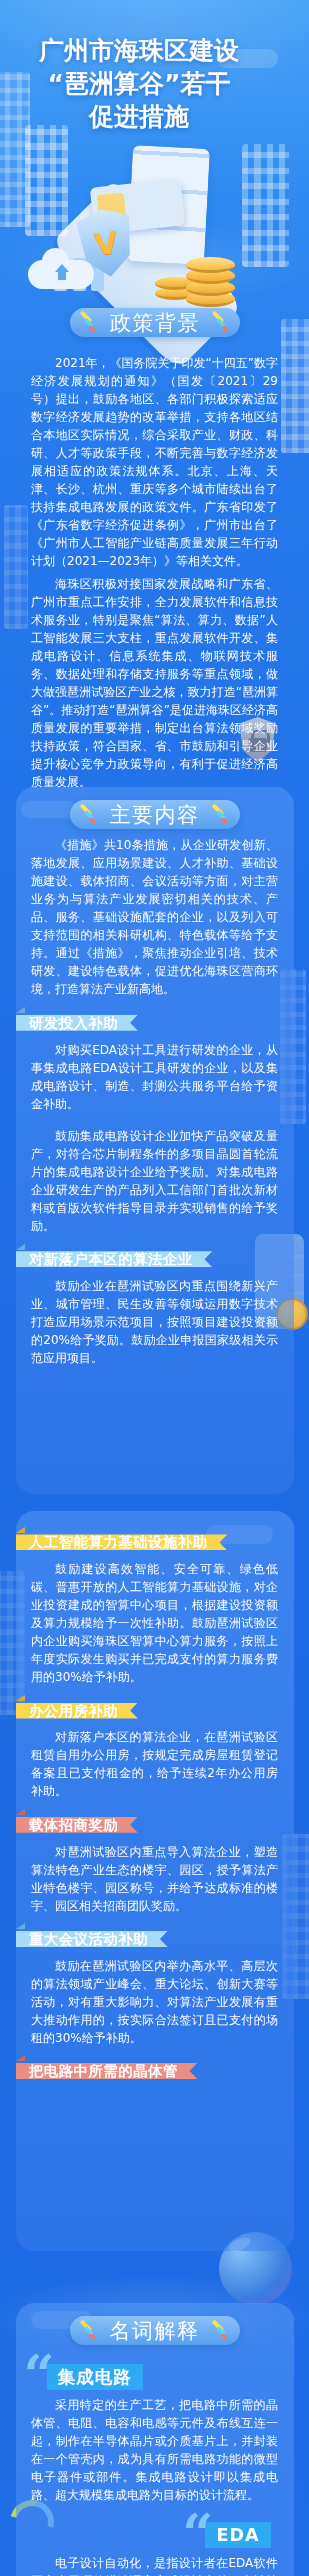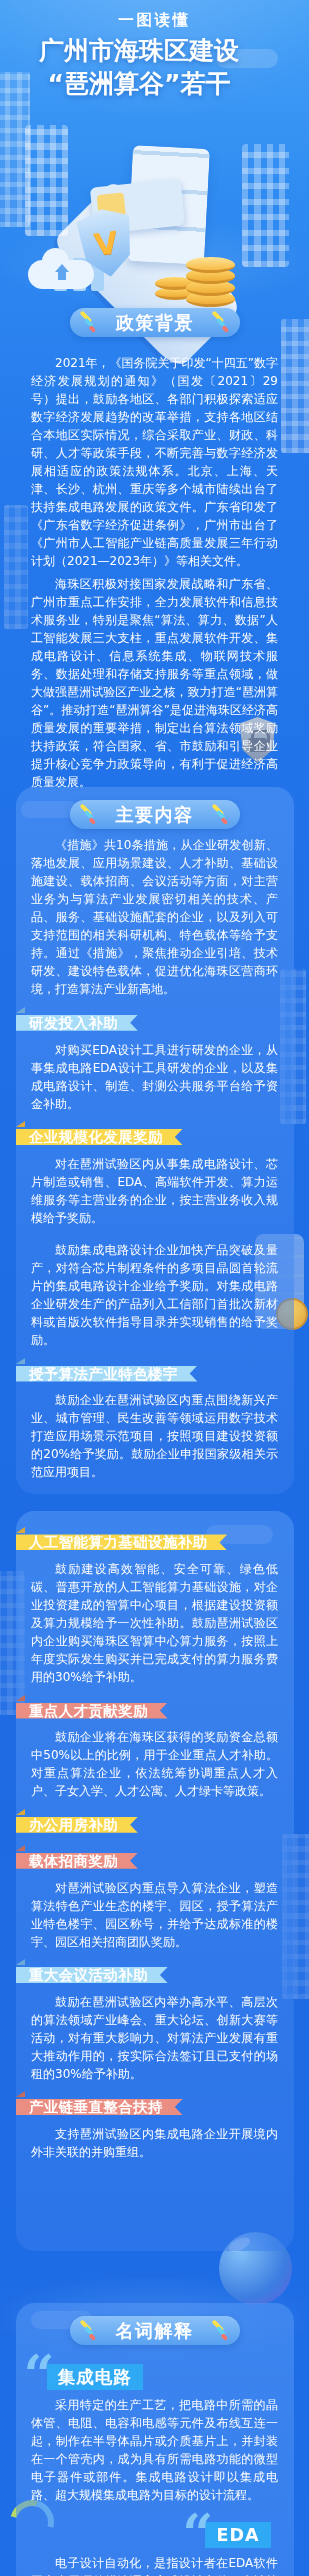--- a/index.html
+++ b/index.html
@@ -92,21 +92,21 @@
   .kicker { top:10.3px; left:0; width:309px; text-align:center; color:#fff;
     font-size:15.5px; font-weight:700; letter-spacing:2.6px; }
   .title { top:34px; left:0; width:278px; text-align:center; color:#fff; font-weight:800;
     font-size:25px; line-height:1.32; text-shadow:0 1.5px 5.2px rgba(18,78,172,.5); }
 
   .pill { height:29px; width:170px; left:70px;
     background:linear-gradient(180deg,#8ac1f8,#58a0f1); border-radius:15.5px;
     display:flex; align-items:center; justify-content:space-between; padding:0 8.2px;
     box-shadow:0 2.1px 6.2px rgba(20,80,170,.3); }
   .pill--flow { position:relative; left:auto; margin:0 auto; z-index:2; }
-  .pill-label { color:#fff; font-size:18px; font-weight:700; letter-spacing:1.5px; white-space:nowrap; }
+  .pill-label { color:#fff; font-size:21px; font-weight:400; letter-spacing:1.5px; white-space:nowrap; }
   .slashes { position:relative; width:21.6px; height:18.5px; flex:0 0 21.6px; }
   .slashes i { position:absolute; height:3.6px; border-radius:2.1px; transform:rotate(45deg); display:block; }
   .slashes .s1 { width:14.4px; left:1px; top:2.1px; background:#ffe14d; }
   .slashes .s2 { width:10.3px; left:6.2px; top:7.7px; background:#63d2f2; }
   .slashes .s3 { width:6.7px; left:11.3px; top:13.4px; background:#f2766b; }
 
   .para { color:#fff; font-size:12px; line-height:1.5; text-align:justify; text-indent:2em; margin:0; }
   .policy-text { top:354px; left:31px; width:247px; }
   .policy-text p + p { margin-top:5.2px; }
 
@@ -153,24 +153,24 @@
   <div class="decor cloud" style="right:31px;top:49px;width:62px;height:18.5px;"></div>
   <div class="decor cloud" style="left:20.6px;top:801px;width:57px;height:16.5px;"></div>
   <div class="decor cloud" style="right:36px;top:1525px;width:67px;height:18.5px;"></div>
   <div class="decor cloud" style="left:31px;top:2311px;width:62px;height:17.5px;"></div>
   <div class="decor shield-lock"></div>
   <div class="decor receipt"></div>
   <div class="decor coin-big"></div>
   <div class="decor planet"></div>
   <div class="decor ring"></div>
 
-  <div class="z kicker">一图读懂</div>
   <div class="z title">
     <div>广州市海珠区建设</div>
     <div>“琶洲算谷”若干</div>
+    <div>促进措施</div>
   </div>
   <div class="hero-art">
     <div class="platform"></div>
     <div class="hb1"></div>
     <div class="hb2"></div>
     <div class="doc1"></div>
     <div class="doc2"></div>
     <div class="pillars">
         <span class="p1"></span>
         <span class="p2"></span>
@@ -225,79 +225,65 @@
     <p class="para panel-intro">《措施》共10条措施，从企业研发创新、落地发展、应用场景建设、人才补助、基础设施建设、载体招商、会议活动等方面，对主营业务为与算法产业发展密切相关的技术、产品、服务、基础设施配套的企业，以及列入可支持范围的相关科研机构、特色载体等给予支持。通过《措施》，聚焦推动企业引培、技术研发、建设特色载体，促进优化海珠区营商环境，打造算法产业新高地。</p>
 
     <div class="measure">
       <div class="mh mh--blue">
         <span class="fold"></span>
         <span class="rb">研发投入补助</span>
       </div>
       <p class="para">对购买EDA设计工具进行研发的企业，从事集成电路EDA设计工具研发的企业，以及集成电路设计、制造、封测公共服务平台给予资金补助。</p>
     </div>
     <div class="measure">
-      <div class="mh mh--yellow">
-        <span class="fold"></span>
-        <span class="rb">企业规模化发展奖励</span>
-      </div>
-      <p class="para">对在琶洲试验区内从事集成电路设计、芯片制造或销售、EDA、高端软件开发、算力运维服务等主营业务的企业，按主营业务收入规模给予奖励。</p>
-    </div>
-    <div class="measure">
       <p class="para">鼓励集成电路设计企业加快产品突破及量产，对符合芯片制程条件的多项目晶圆首轮流片的集成电路设计企业给予奖励。对集成电路企业研发生产的产品列入工信部门首批次新材料或首版次软件指导目录并实现销售的给予奖励。</p>
     </div>
     <div class="measure">
       <div class="mh mh--blue">
         <span class="fold"></span>
-        <span class="rb">授予算法产业特色楼宇</span>
+        <span class="rb">对新落户本区的算法企业</span>
       </div>
       <p class="para">鼓励企业在琶洲试验区内重点围绕新兴产业、城市管理、民生改善等领域运用数字技术打造应用场景示范项目，按照项目建设投资额的20%给予奖励。鼓励企业申报国家级相关示范应用项目。</p>
     </div>
   </div>
 
   <div class="z panel" style="top:1511px;height:740px;">
     <div class="measure first">
       <div class="mh mh--yellow">
         <span class="fold"></span>
         <span class="rb">人工智能算力基础设施补助</span>
       </div>
       <p class="para">鼓励建设高效智能、安全可靠、绿色低碳、普惠开放的人工智能算力基础设施，对企业投资建成的智算中心项目，根据建设投资额及算力规模给予一次性补助。鼓励琶洲试验区内企业购买海珠区智算中心算力服务，按照上年度实际发生购买并已完成支付的算力服务费用的30%给予补助。</p>
     </div>
     <div class="measure">
+      <div class="mh mh--yellow">
+        <span class="fold"></span>
+        <span class="rb">办公用房补助</span>
+      </div>
+      <p class="para">对新落户本区的算法企业，在琶洲试验区租赁自用办公用房，按规定完成房屋租赁登记备案且已支付租金的，给予连续2年办公用房补助。</p>
+    </div>
+    <div class="measure">
       <div class="mh mh--red">
         <span class="fold"></span>
-        <span class="rb">重点人才贡献奖励</span>
-      </div>
-      <p class="para">鼓励企业将在海珠区获得的奖励资金总额中50%以上的比例，用于企业重点人才补助。对重点算法企业，依法统筹协调重点人才入户、子女入学、人才公寓、人才绿卡等政策。</p>
-    </div>
-    <div class="measure">
-      <div class="mh mh--yellow">
-        <span class="fold"></span>
-        <span class="rb">办公用房补助</span>
-      </div>
+        <span class="rb">载体招商奖励</span>
+      </div>
+      <p class="para">对琶洲试验区内重点导入算法企业，塑造算法特色产业生态的楼宇、园区，授予算法产业特色楼宇、园区称号，并给予达成标准的楼宇、园区相关招商团队奖励。</p>
+    </div>
+    <div class="measure">
+      <div class="mh mh--blue">
+        <span class="fold"></span>
+        <span class="rb">重大会议活动补助</span>
+      </div>
+      <p class="para">鼓励在琶洲试验区内举办高水平、高层次的算法领域产业峰会、重大论坛、创新大赛等活动，对有重大影响力、对算法产业发展有重大推动作用的，按实际合法签订且已支付的场租的30%给予补助。</p>
     </div>
     <div class="measure">
       <div class="mh mh--red">
         <span class="fold"></span>
-        <span class="rb">载体招商奖励</span>
-      </div>
-      <p class="para">对琶洲试验区内重点导入算法企业，塑造算法特色产业生态的楼宇、园区，授予算法产业特色楼宇、园区称号，并给予达成标准的楼宇、园区相关招商团队奖励。</p>
-    </div>
-    <div class="measure">
-      <div class="mh mh--blue">
-        <span class="fold"></span>
-        <span class="rb">重大会议活动补助</span>
-      </div>
-      <p class="para">鼓励在琶洲试验区内举办高水平、高层次的算法领域产业峰会、重大论坛、创新大赛等活动，对有重大影响力、对算法产业发展有重大推动作用的，按实际合法签订且已支付的场租的30%给予补助。</p>
-    </div>
-    <div class="measure">
-      <div class="mh mh--red">
-        <span class="fold"></span>
-        <span class="rb">产业链垂直整合扶持</span>
-      </div>
-      <p class="para">支持琶洲试验区内集成电路企业开展境内外非关联的并购重组。</p>
+        <span class="rb">把电路中所需的晶体管</span>
+      </div>
     </div>
   </div>
 
   <div class="z panel" style="top:2303px;height:771px;">
     <div class="pill pill--flow">
       <span class="slashes">
           <i class="s1"></i>
           <i class="s2"></i>
           <i class="s3"></i>
         </span>

